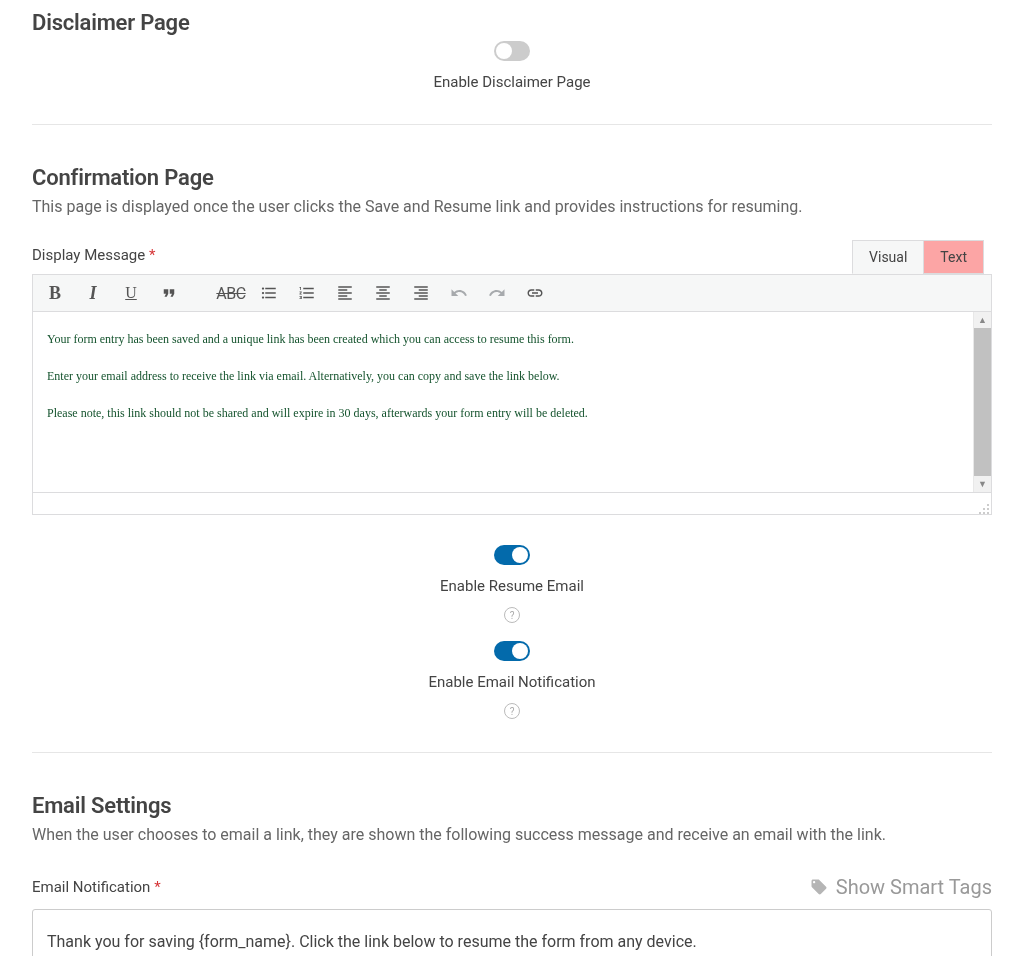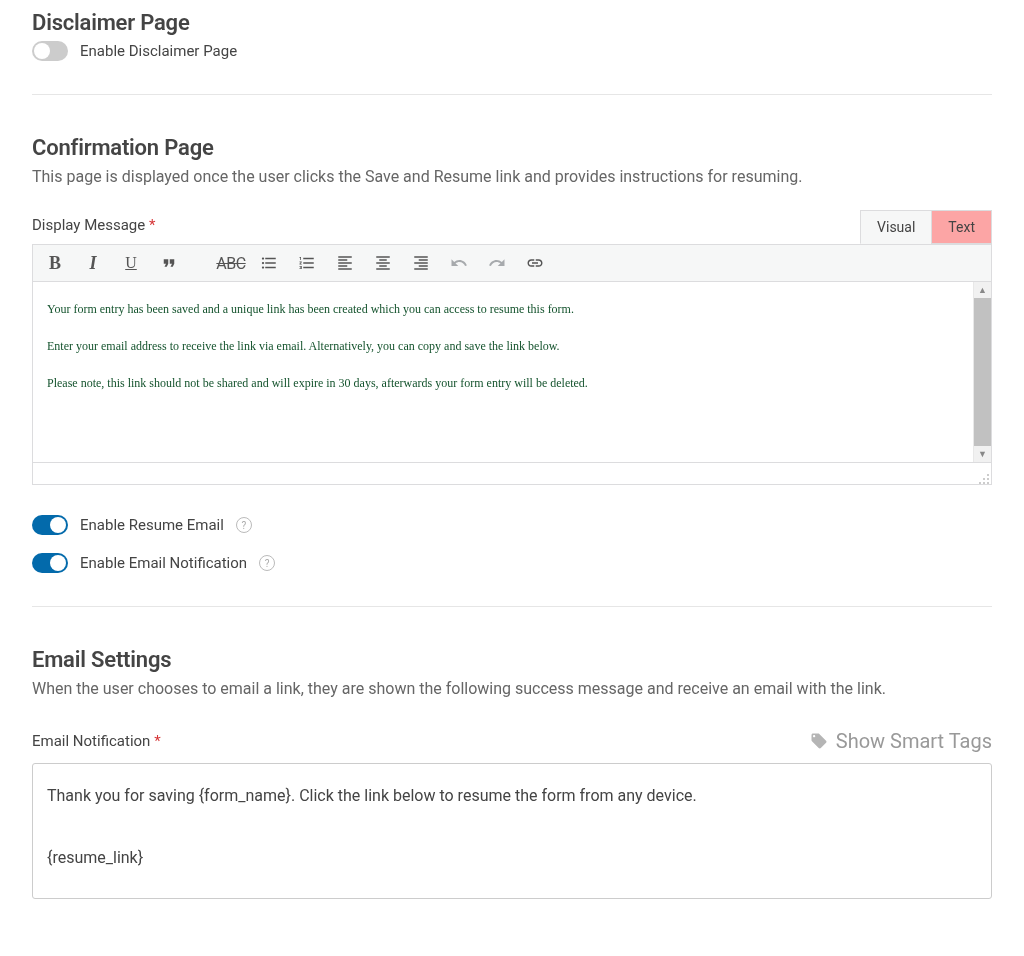--- a/index.html
+++ b/index.html
@@ -31,20 +31,21 @@
       color: #444444;
       margin-bottom: 10px;
       display: block;
     }
     .req { color: #d63638; }
     .toggle-row {
       display: flex;
       align-items: center;
       gap: 12px;
       margin-bottom: 18px;
+      flex-direction: column;
     }
     .toggle-row:last-child { margin-bottom: 0; }
     .toggle {
       width: 36px;
       height: 20px;
       border-radius: 10px;
       position: relative;
       cursor: pointer;
       flex-shrink: 0;
     }
@@ -72,21 +73,21 @@
       font-size: 10px;
       color: #aaaaaa;
       cursor: pointer;
       font-style: normal;
     }
 
     
     .editor-wrap { position: relative; margin-bottom: 30px; }
     .editor-tabs {
       position: absolute;
-      right: 0;
+      right: 8px;
       top: -34px;
       display: flex;
     }
     .editor-tab {
       padding: 8px 16px;
       font-size: 14px;
       border: 1px solid #dcdcde;
       background: #fca5a5;
       cursor: pointer;
       color: #444444;

